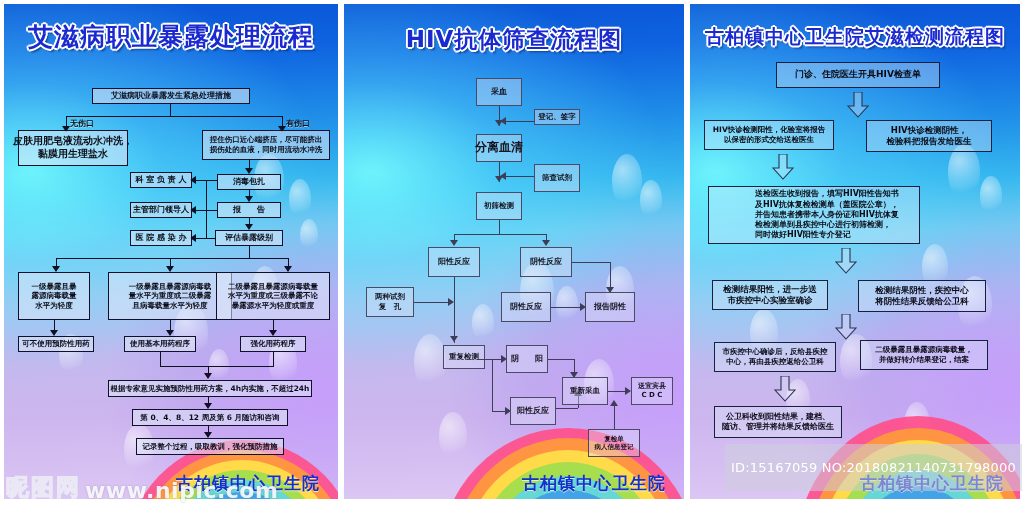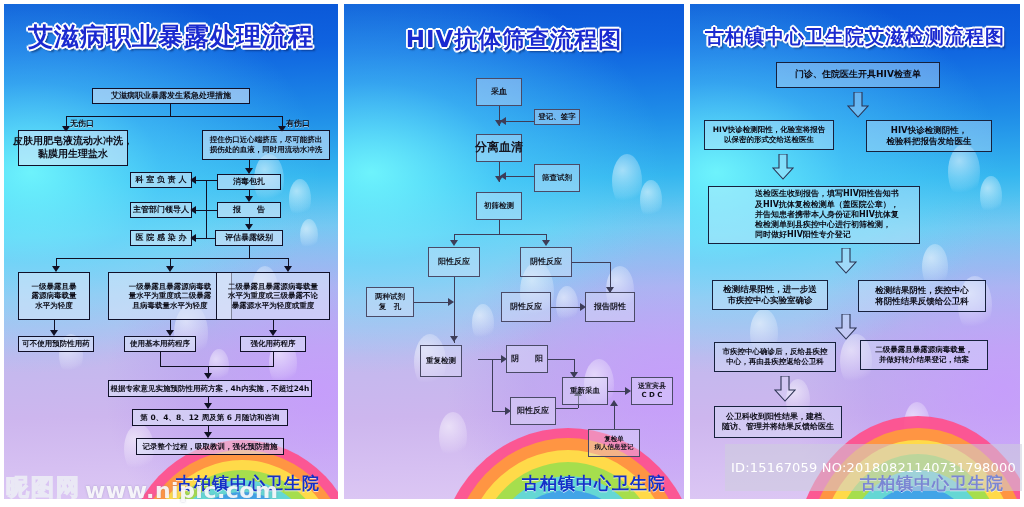--- a/index.html
+++ b/index.html
@@ -334,21 +334,21 @@
     <div class="box" style="left:157px;top:288px;width:50px;height:30px;font-size:8px;">
       <span class="ln">阴性反应</span>
     </div>
 
     <div class="box" style="left:241px;top:288px;width:50px;height:30px;font-size:8px;">
       <span class="ln">报告阴性</span>
     </div>
     <div class="ln-h" style="left:207px;top:303px;width:30px;height:1px;"></div>
     <div class="arrow-r" style="left:236px;top:299px;"></div>
 
-    <div class="box" style="left:76px;top:341px;width:42px;height:32px;font-size:7.5px;">
+    <div class="box" style="left:99px;top:341px;width:42px;height:24px;font-size:7.5px;">
       <span class="ln">重复检测</span>
     </div>
     <div class="ln-h" style="left:134px;top:355px;width:24px;height:1px;"></div>
     <div class="arrow-r" style="left:157px;top:351px;"></div>
 
     <div class="box" style="left:162px;top:341px;width:42px;height:28px;font-size:8px;">
       <span class="ln">阴　　阳</span>
     </div>
     <div class="ln-h" style="left:204px;top:355px;width:26px;height:1px;"></div>
     <div class="ln-v" style="left:230px;top:355px;width:1px;height:18px;"></div>

